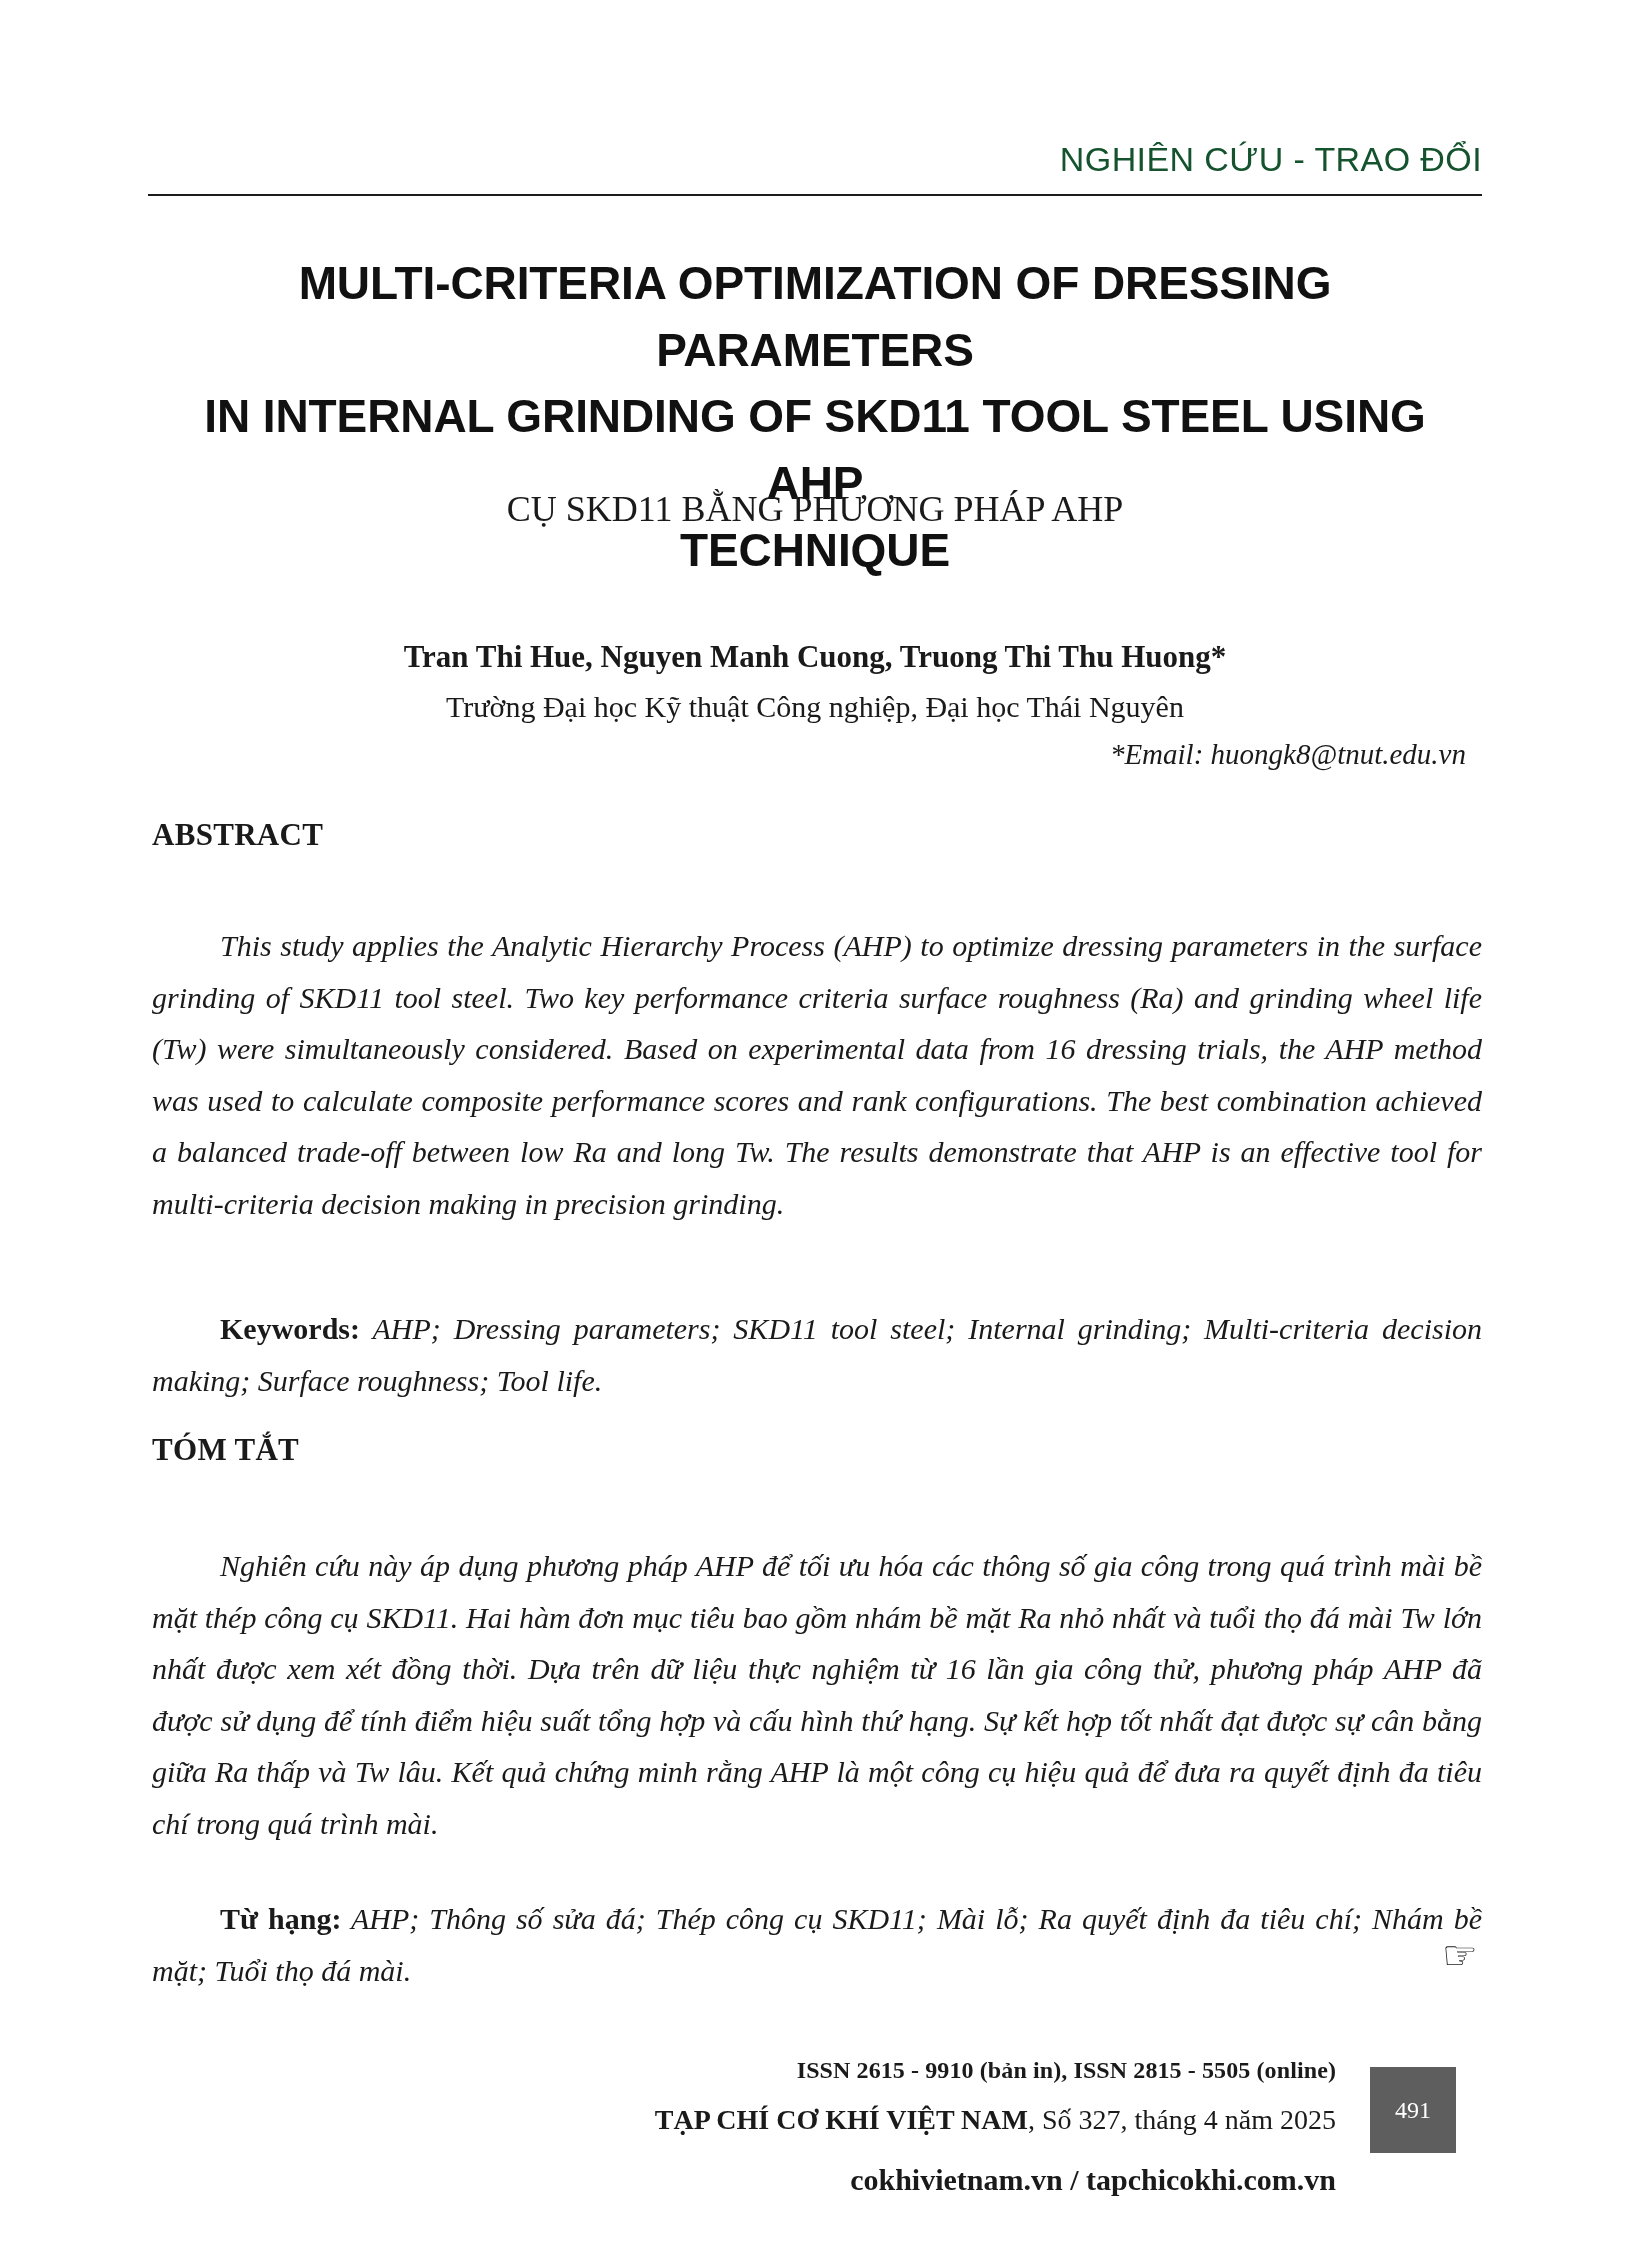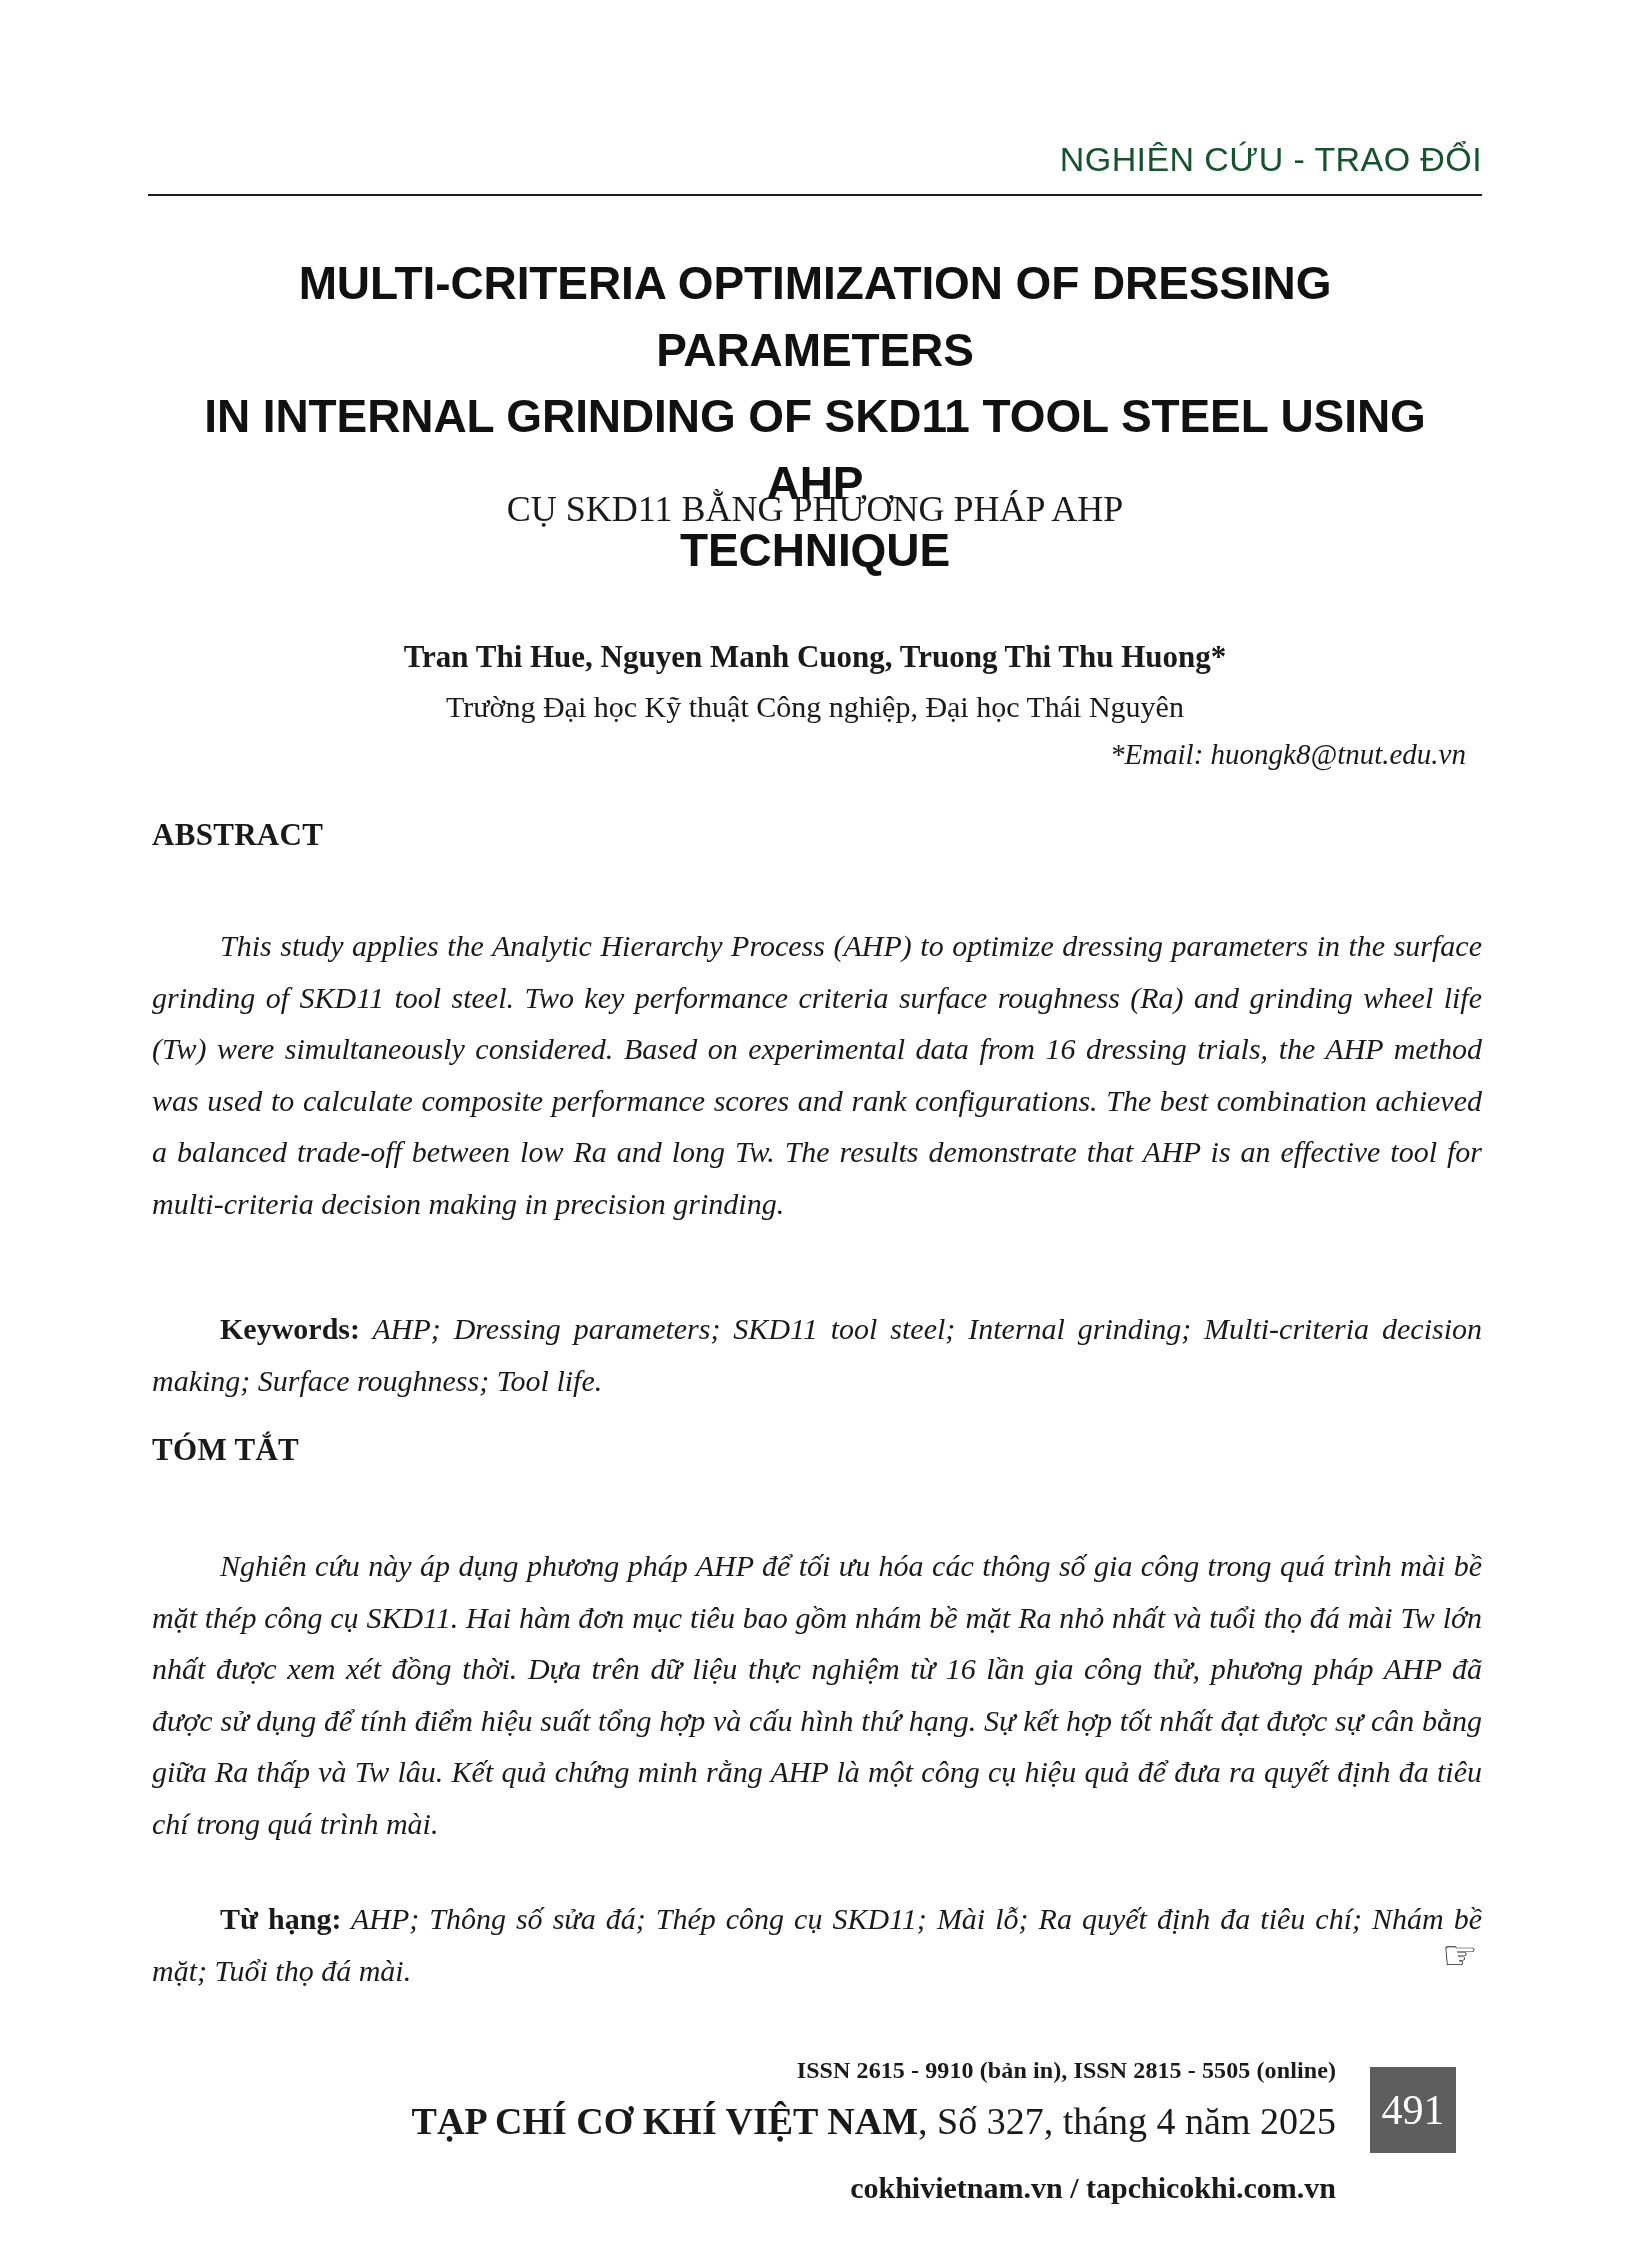--- a/index.html
+++ b/index.html
@@ -153,41 +153,41 @@
     width: 1036px;
     text-align: right;
   }
   .footer .issn {
     font-weight: bold;
     font-size: 24px;
     line-height: 1.5;
     letter-spacing: 0.1px;
   }
   .footer .journal {
-    font-size: 38px;
+    font-size: 28px;
     line-height: 1.45;
-    margin-top: 6px;
+    margin-top: 12px;
   }
   .footer .journal .jname { font-weight: bold; }
   .footer .web {
     font-weight: bold;
     font-size: 30px;
     line-height: 1.5;
     margin-top: 16px;
   }
 
   .page-number-box {
     position: absolute;
     left: 1370px;
     top: 2067px;
     width: 86px;
     height: 86px;
     background: #5e5e5e;
     color: #ffffff;
-    font-size: 42px;
+    font-size: 24px;
     display: flex;
     align-items: center;
     justify-content: center;
   }
 </style>
 </head>
 <body>
 
 <div class="page">
 

